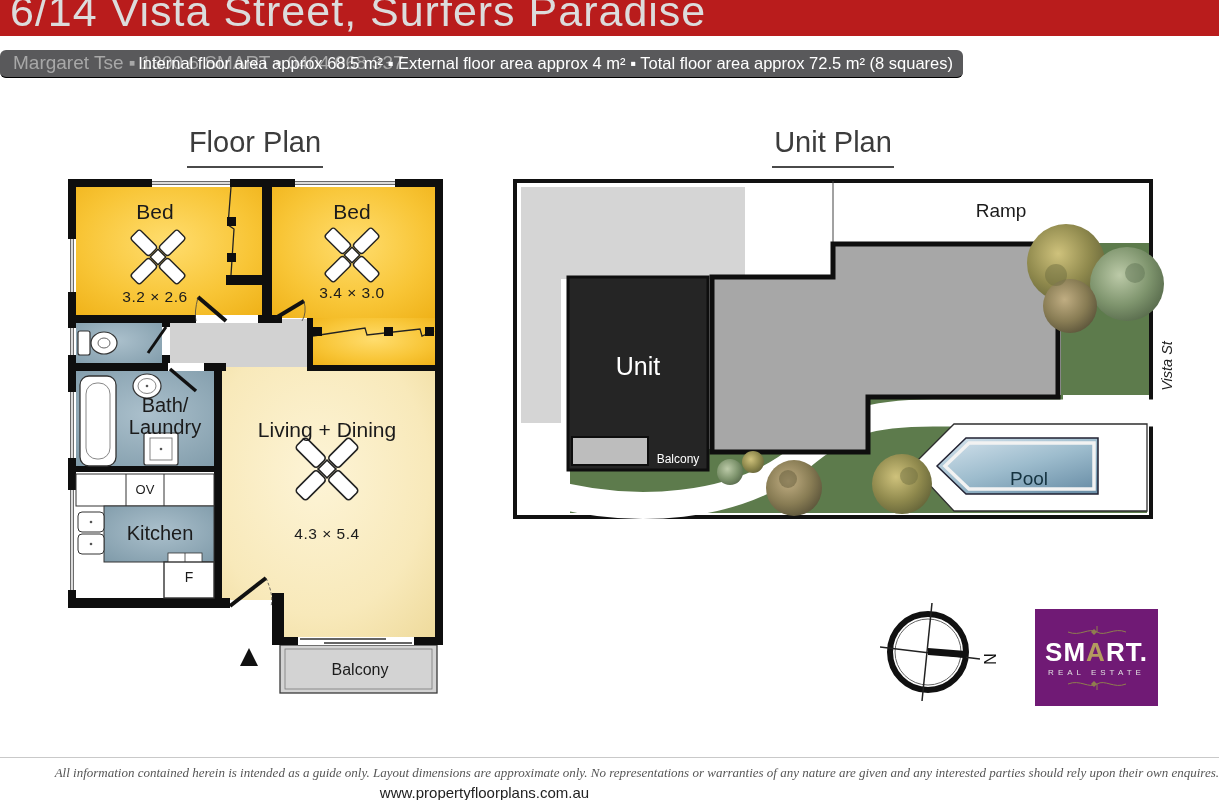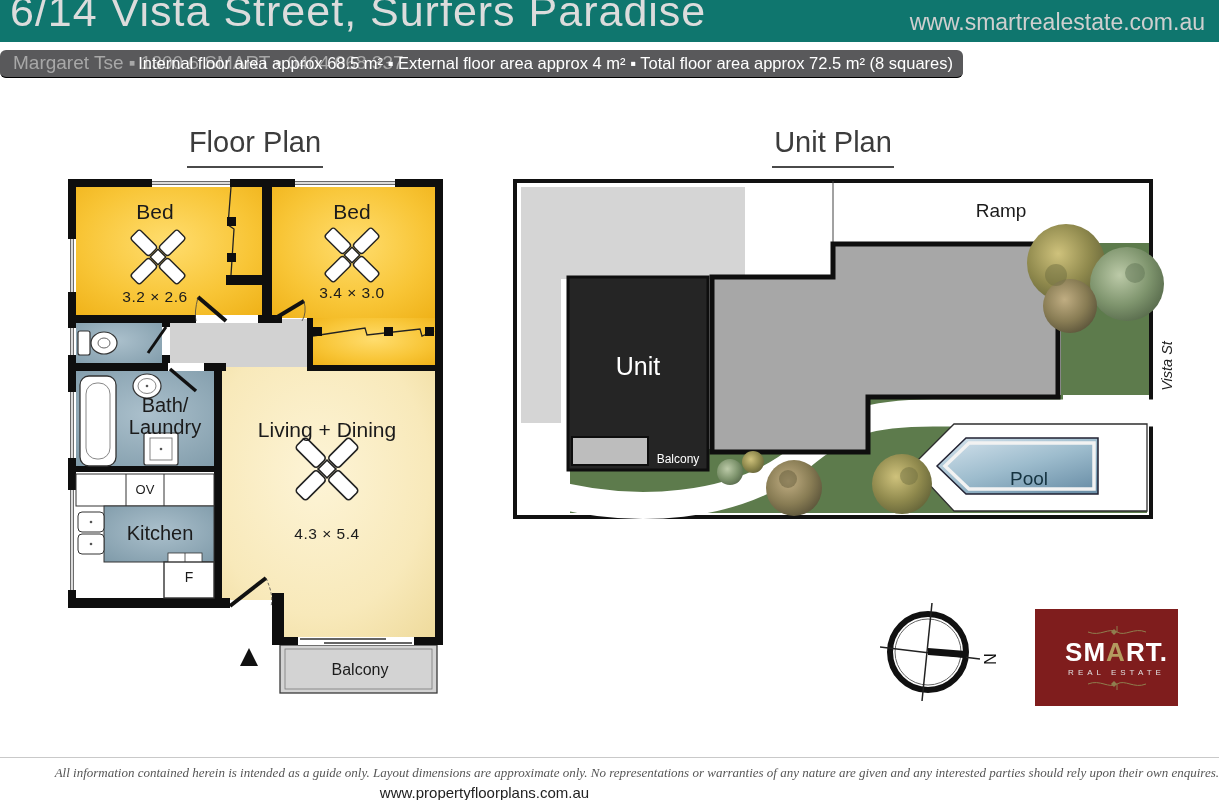--- a/index.html
+++ b/index.html
@@ -2,21 +2,21 @@
 <html><head>
 <meta charset="utf-8">
 <style>
   html,body{margin:0;padding:0;}
   body{
     width:1219px;height:800px;position:relative;overflow:hidden;background:#ffffff;
     font-family:"Liberation Sans", sans-serif;
   }
   .abs{position:absolute;}
   
-  .header{position:absolute;left:0;top:0;width:1219px;height:42px;background:#0f766e;}
+  .header{position:absolute;left:0;top:0;width:1219px;height:36px;background:#b91c1c;}
   .header-title{position:absolute;left:10px;top:-13px;font-size:43px;font-weight:400;
     letter-spacing:1px;color:#dcdcdc;white-space:nowrap;}
   .header-site{position:absolute;right:14px;top:9px;font-size:23px;font-weight:300;color:#cfcfcf;}
   .subheader{position:absolute;left:0;top:50px;width:963px;height:27px;background:#59595b;
     border-bottom:1px solid #000000;border-radius:6px;}
   .agent-line{position:absolute;left:13px;top:2px;font-size:19px;color:#a8a8a8;white-space:nowrap;}
   .area-line{position:absolute;right:10px;top:4px;font-size:16.5px;color:#ffffff;white-space:nowrap;}
   
   .plan-title{position:absolute;width:220px;text-align:center;}
   .plan-title span{display:inline-block;font-size:29px;color:#3c3c3c;
@@ -34,39 +34,38 @@
   .site-lbl{font-size:19px;}
   .unit-lbl{font-size:25px;color:#ffffff;}
   .unit-balcony-lbl{font-size:12px;color:#ffffff;}
   .pool-lbl{font-size:19px;color:#14323f;}
   .vista{position:absolute;left:1127px;top:358px;width:80px;text-align:center;
     transform:rotate(-90deg);font-style:italic;font-size:14.5px;color:#222;}
   
   .compass{position:absolute;left:880px;top:598px;}
   .north{position:absolute;left:983px;top:650px;font-size:16px;color:#111;
     transform:rotate(90deg);}
-  .logo{position:absolute;left:1035px;top:609px;width:123px;height:97px;background:#7f1d1d;
-    display:flex;flex-direction:column;align-items:center;justify-content:center;padding-left:20px;}
+  .logo{position:absolute;left:1035px;top:609px;width:123px;height:97px;background:#701a75;
+    display:flex;flex-direction:column;align-items:center;justify-content:center;}
   .logo-name{font-size:26px;font-weight:bold;color:#ffffff;letter-spacing:1px;line-height:1;}
   .logo-name .accent{color:#b49b5f;}
   .logo-sub{font-size:8px;color:#e0e0e0;letter-spacing:4px;margin-top:3px;}
   .flourish{margin:2px 0;}
   
   .footer-line{position:absolute;left:0;right:0;top:757px;height:1px;background:#c9c9c9;}
   .disclaimer{position:absolute;left:0;top:765px;width:1219px;text-align:right;
     font-family:"Liberation Serif", serif;font-style:italic;font-size:13px;color:#555;}
   .footer-url{position:absolute;left:0;top:784px;width:969px;text-align:center;
     font-size:15px;color:#222;}
 </style>
 </head>
 <body>
 
 <div class="header">
   <div class="header-title">6/14 Vista Street, Surfers Paradise</div>
-  <div class="header-site">www.smartrealestate.com.au</div>
 </div>
 <div class="subheader">
   <div class="agent-line">Margaret Tse ▪ 1300 6 SMART ▪ 0404 068 337</div>
   <div class="area-line">Internal floor area approx 68.5 m² ▪ External floor area approx 4 m² ▪ Total floor area approx 72.5 m² (8 squares)</div>
 </div>
 
 <div class="plan-title" style="left:145px;top:126px;">
   <span>Floor Plan</span>
 </div>
 <div class="plan-title" style="left:723px;top:126px;">

